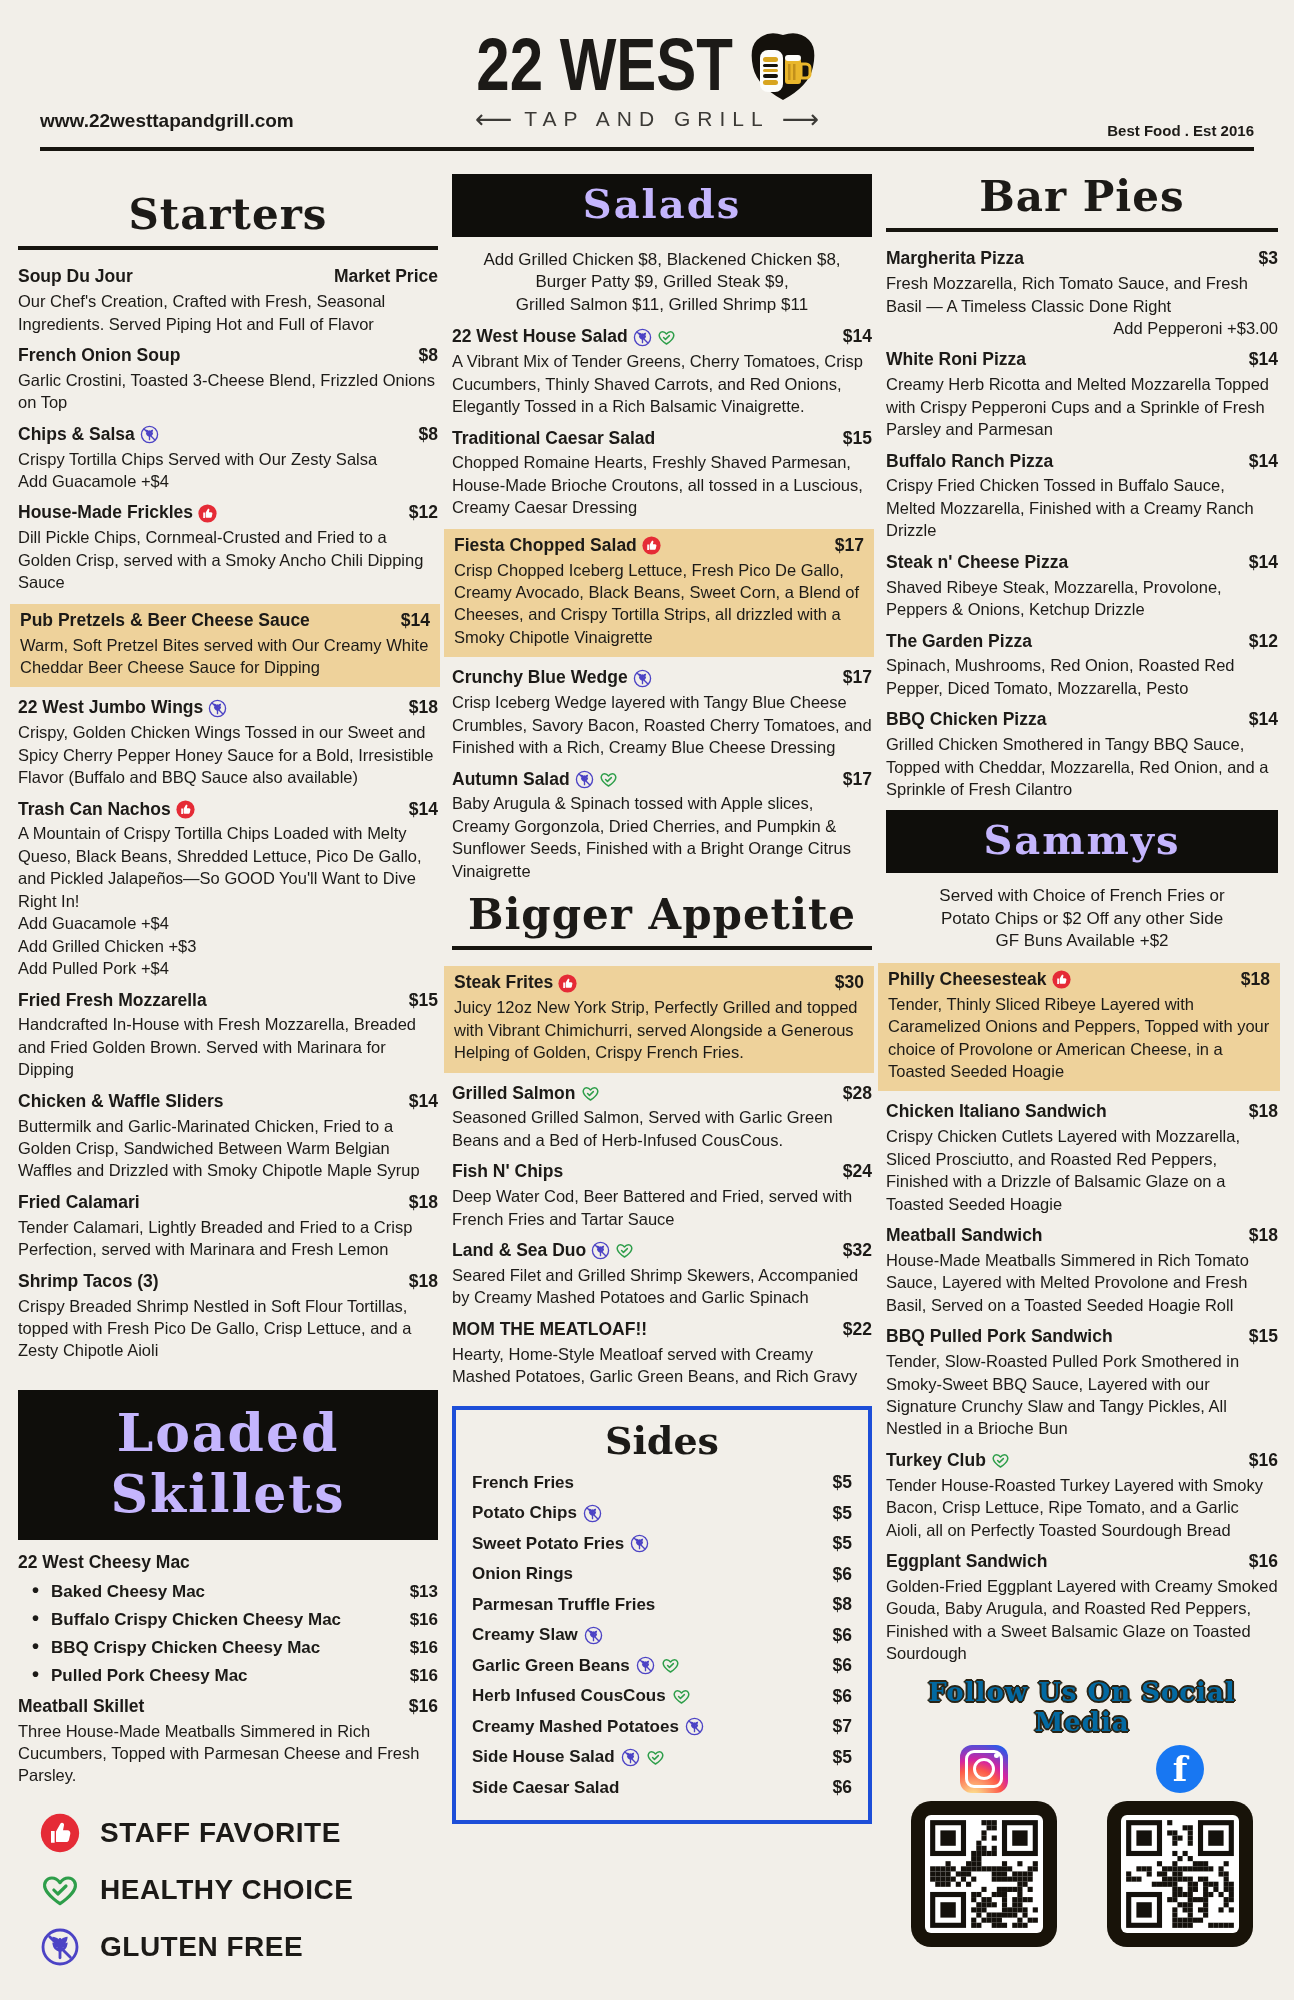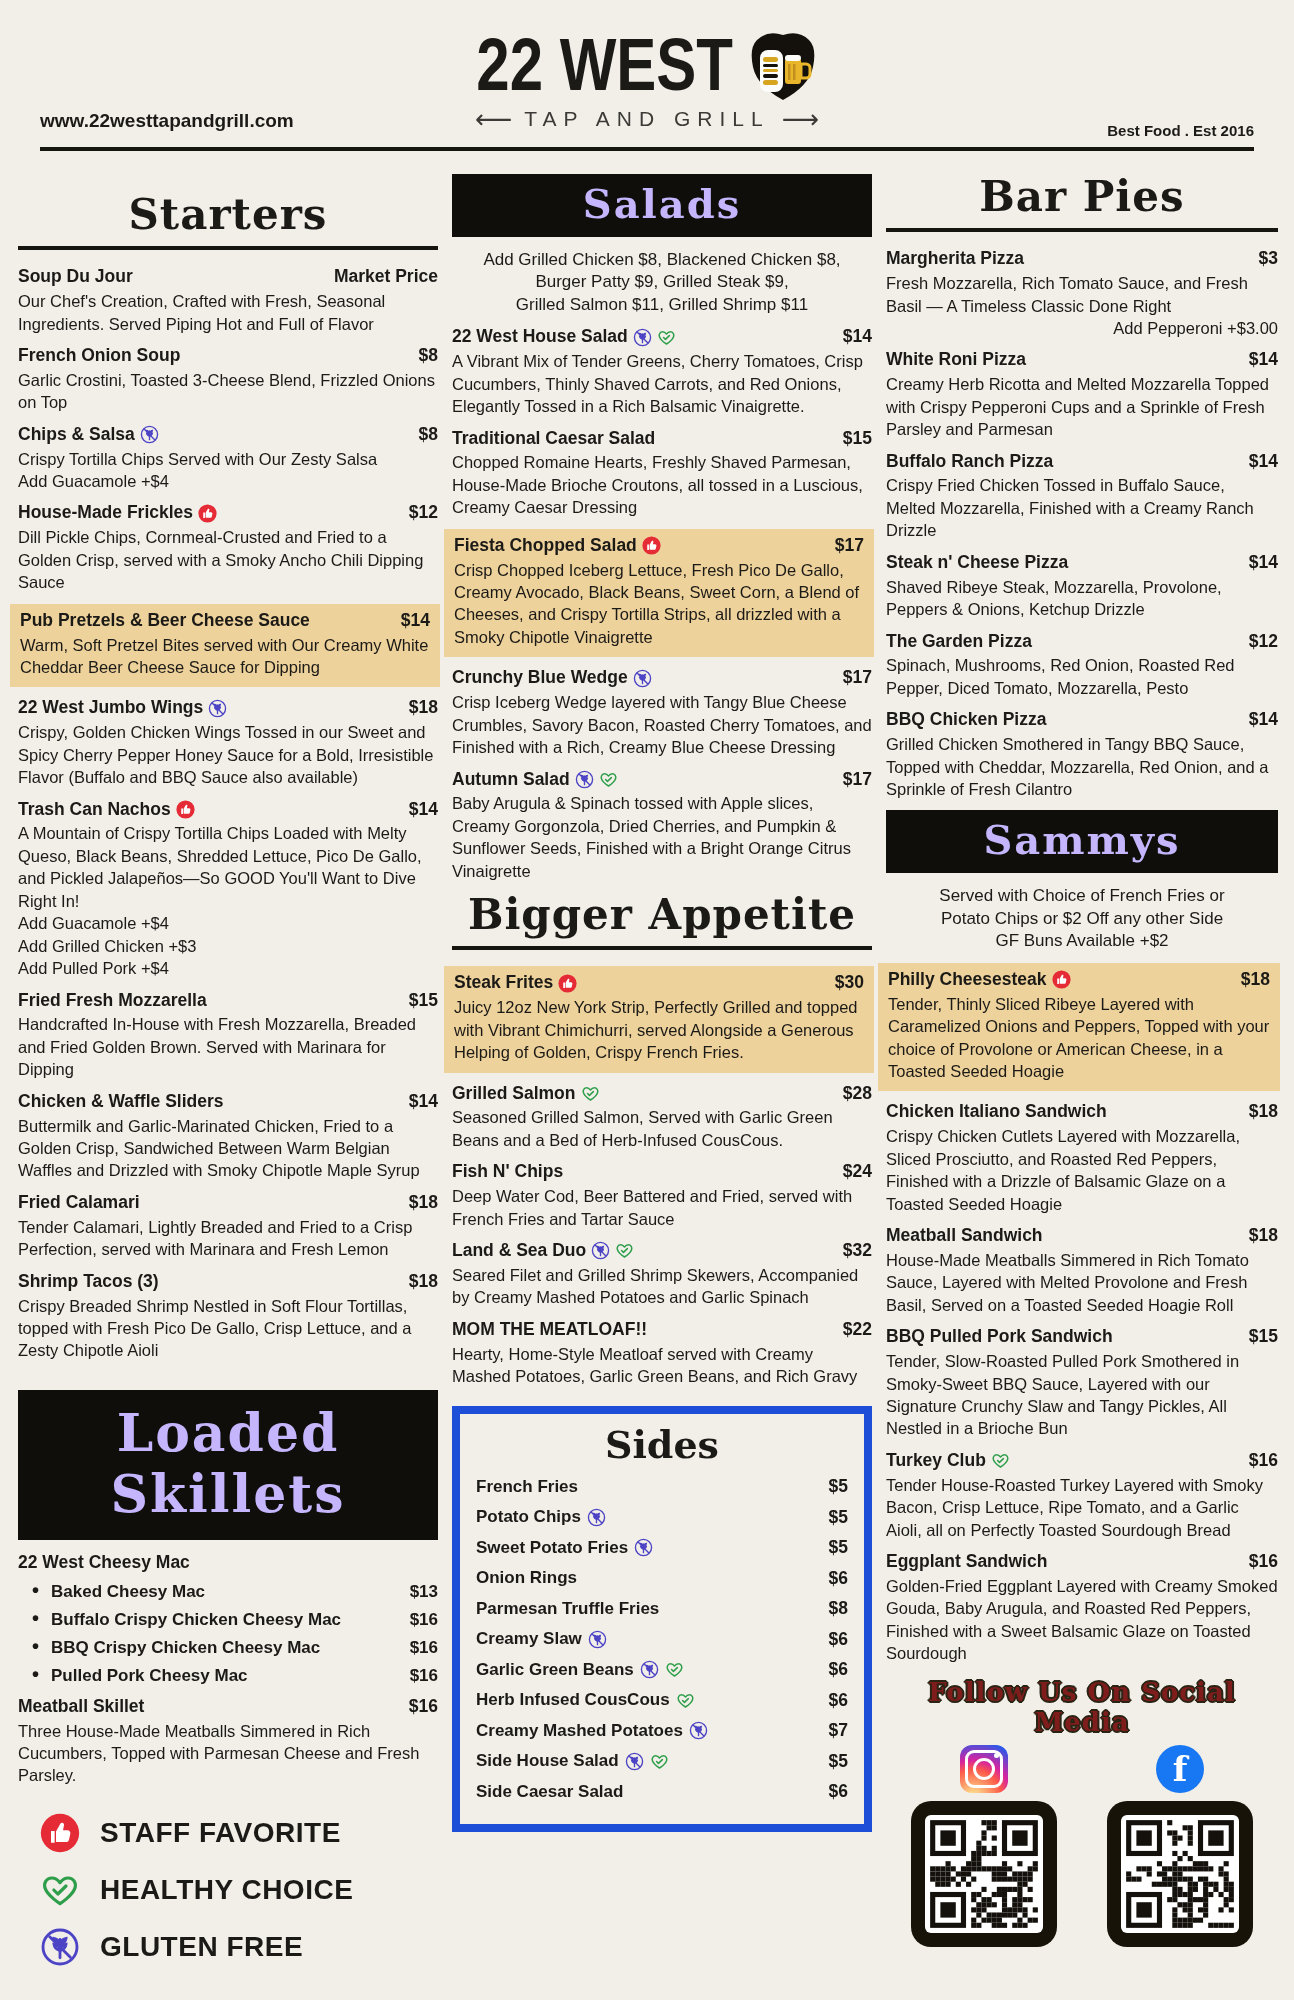--- a/index.html
+++ b/index.html
@@ -38,32 +38,32 @@
   .idesc{font-size:16.5px;line-height:1.36;margin-top:2px;}
   .iextra{font-size:16.5px;line-height:1.36;}
   .iextra.right{text-align:right;}
   .ibullets{margin:3px 0 0 14px;padding:0;list-style:none;}
   .ibullets li{display:flex;align-items:baseline;font-size:17px;font-weight:600;margin:5px 0;}
   .ibullets li::before{content:"\2022";margin-right:12px;font-size:20px;}
   .ibullets .bprice{margin-left:auto;font-weight:bold;}
   .mi{display:inline-flex;align-items:center;}
   .mi svg{display:block;}
   
-  .sides-box{border:8px solid #1d4ed8;padding:6px 16px 12px;margin-top:18px;}
+  .sides-box{border:4px solid #1d4ed8;padding:6px 16px 12px;margin-top:18px;}
   .sides-title{font-family:"DejaVu Serif",serif;font-weight:700;font-size:38px;text-align:center;margin:2px 0 6px;}
   .srow{display:flex;align-items:center;gap:6px;font-size:17px;font-weight:bold;margin:9.5px 0;}
   .srow .iprice{margin-left:auto;}
   
   .legend{margin:26px 0 0 22px;display:flex;flex-direction:column;gap:17px;}
   .lrow{display:flex;align-items:center;gap:20px;}
   .lrow .ltxt{font-size:28px;font-weight:bold;letter-spacing:.5px;}
   
   .social{text-align:center;margin-top:12px;}
   .social-title{font-family:"DejaVu Serif",serif;font-weight:700;font-size:26px;letter-spacing:1px;
-      color:#7f1d1d;display:inline-block;
+      color:#0369a1;display:inline-block;
       text-shadow:2px 0 0 #2a2415,-2px 0 0 #2a2415,0 2px 0 #2a2415,0 -2px 0 #2a2415,
                   1px 1px 0 #2a2415,-1px -1px 0 #2a2415,1px -1px 0 #2a2415,-1px 1px 0 #2a2415;}
   .qrrow{display:flex;justify-content:center;gap:50px;margin-top:8px;}
   .qrcol{display:flex;flex-direction:column;align-items:center;gap:8px;}
   .qrbox{width:146px;height:146px;background:#181309;border-radius:20px;display:flex;align-items:center;justify-content:center;}
   .qrbox svg{background:#fff;border-radius:6px;}
   .ig-icon{width:48px;height:48px;border-radius:12px;position:relative;
       background:radial-gradient(circle at 28% 110%,#fdf497 0%,#fd5949 45%,#d6249f 60%,#285AEB 92%);}
   .ig-icon .frame{position:absolute;inset:5px;border:3px solid #fff;border-radius:9px;}
   .ig-icon .lens{position:absolute;left:50%;top:50%;width:16px;height:16px;border:3px solid #fff;border-radius:50%;transform:translate(-50%,-50%);}

